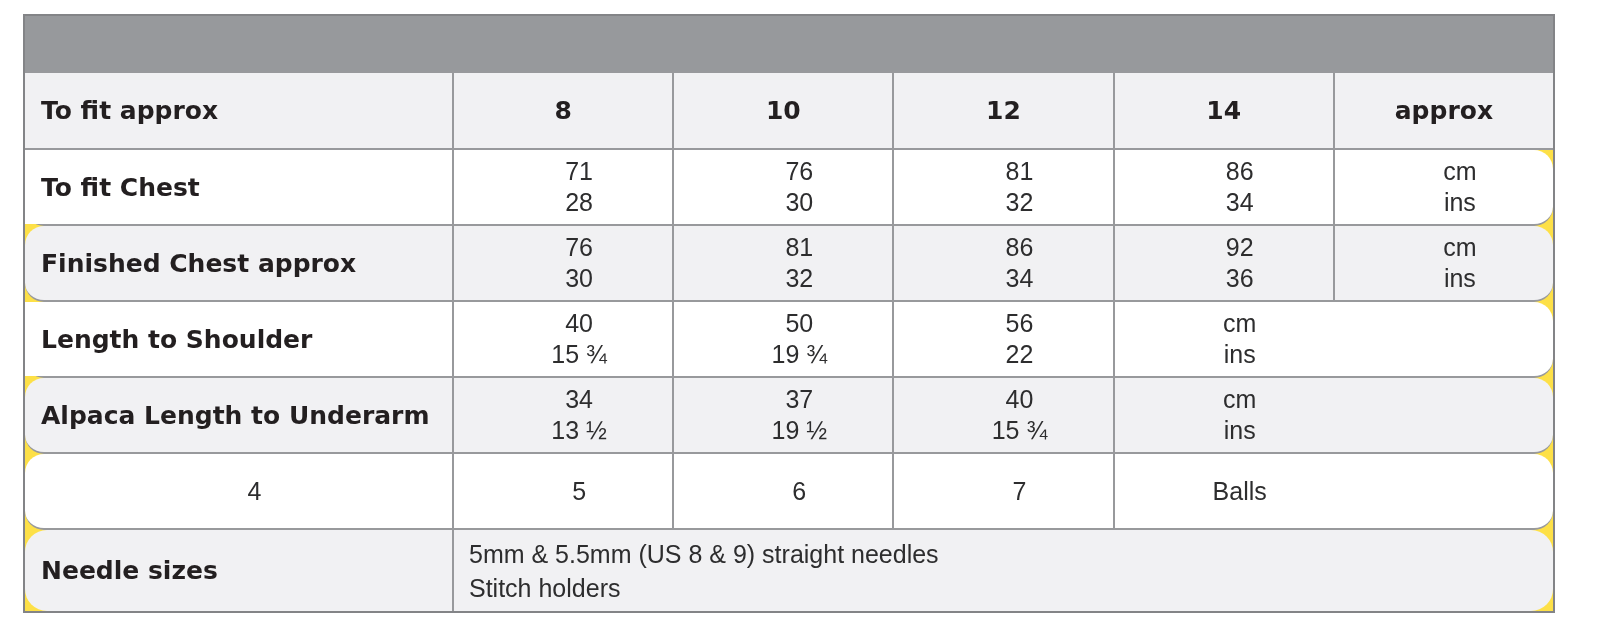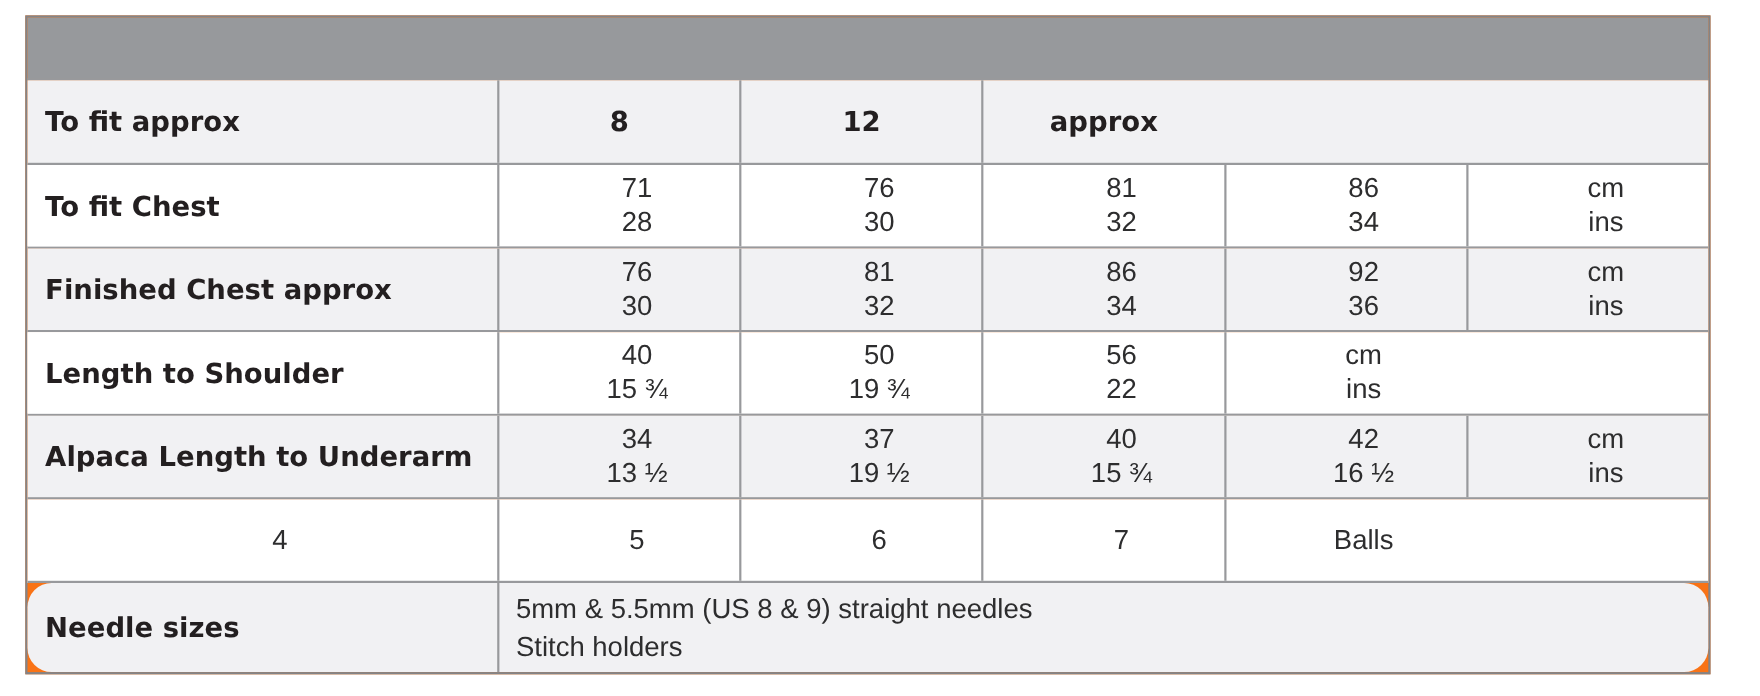--- a/index.html
+++ b/index.html
@@ -16,38 +16,38 @@
   body{
     width:1600px;height:633px;
     font-family:"Liberation Sans", sans-serif;
     position:relative;
   }
   .size-table{
     position:absolute;
     left:23px;top:14px;
     width:1532px;height:599px;
     border:2px solid var(--outer);
-    background:#f97316;
+    background:#fde047;
     display:flex;flex-direction:column;
   }
   .top-bar{
     height:57px;
     flex:0 0 57px;
     background:var(--bar);
     border-bottom:2px solid var(--line);
   }
   .row{
     display:grid;
     grid-template-columns:427px repeat(5, 1fr);
     border-bottom:2px solid var(--line);
   }
   .row:last-child{border-bottom:none;border-radius:22px;}
   .row.needle{grid-template-columns:427px 1fr;}
   .row-h{height:77px;}
-  .row-d{height:76px;}
+  .row-d{height:76px;border-radius:19px;}
   .row-n{height:78px; flex:1 1 auto;}
   .alt{background:var(--alt);}
   .white{background:var(--white);}
   .cell{
     display:flex;flex-direction:column;
     justify-content:center;align-items:center;
     border-left:2px solid var(--line);
     overflow:hidden;
   }
   .cell:first-child{border-left:none;}
@@ -86,21 +86,23 @@
 </head>
 <body>
 
 <div class="size-table">
 
   <div class="top-bar"></div>
 
   <div class="row row-h alt">
     <div class="cell label">To fit approx</div>
     <div class="cell hval">8</div>
+    <div class="cell hval">10</div>
     <div class="cell hval">12</div>
+    <div class="cell hval">14</div>
     <div class="cell hval">approx</div>
   </div>
 
   <div class="row row-d white">
     <div class="cell label white">To fit Chest</div>
     <div class="cell val">
       <div>71</div>
       <div>28</div>
     </div>
     <div class="cell val">
@@ -171,24 +173,20 @@
       <div>34</div>
       <div>13 ½</div>
     </div>
     <div class="cell val">
       <div>37</div>
       <div>19 ½</div>
     </div>
     <div class="cell val">
       <div>40</div>
       <div>15 ¾</div>
-    </div>
-    <div class="cell val">
-      <div>42</div>
-      <div>16 ½</div>
     </div>
     <div class="cell val">
       <div>cm</div>
       <div>ins</div>
     </div>
   </div>
 
   <div class="row row-d white">
     <div class="cell val">
       <div>4</div>

